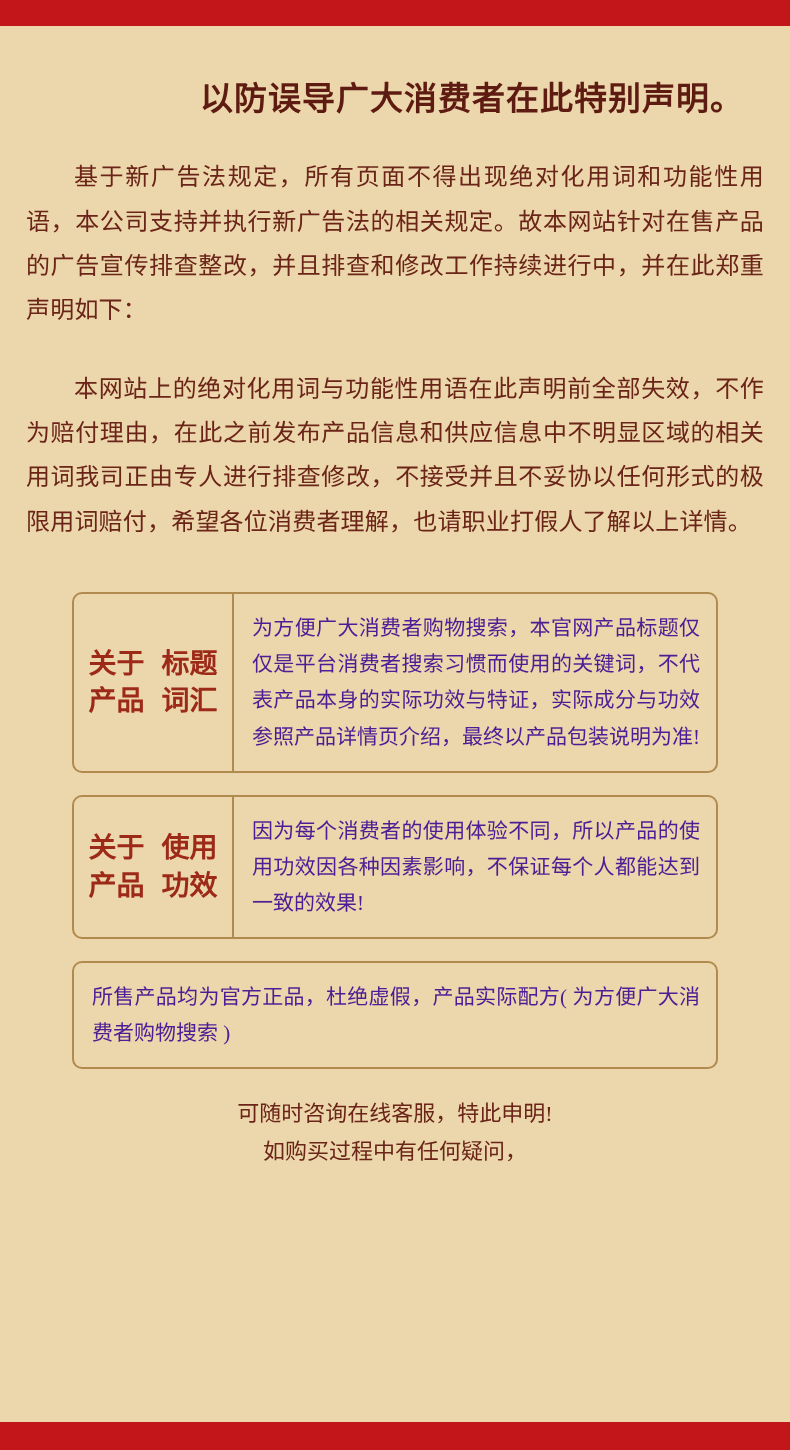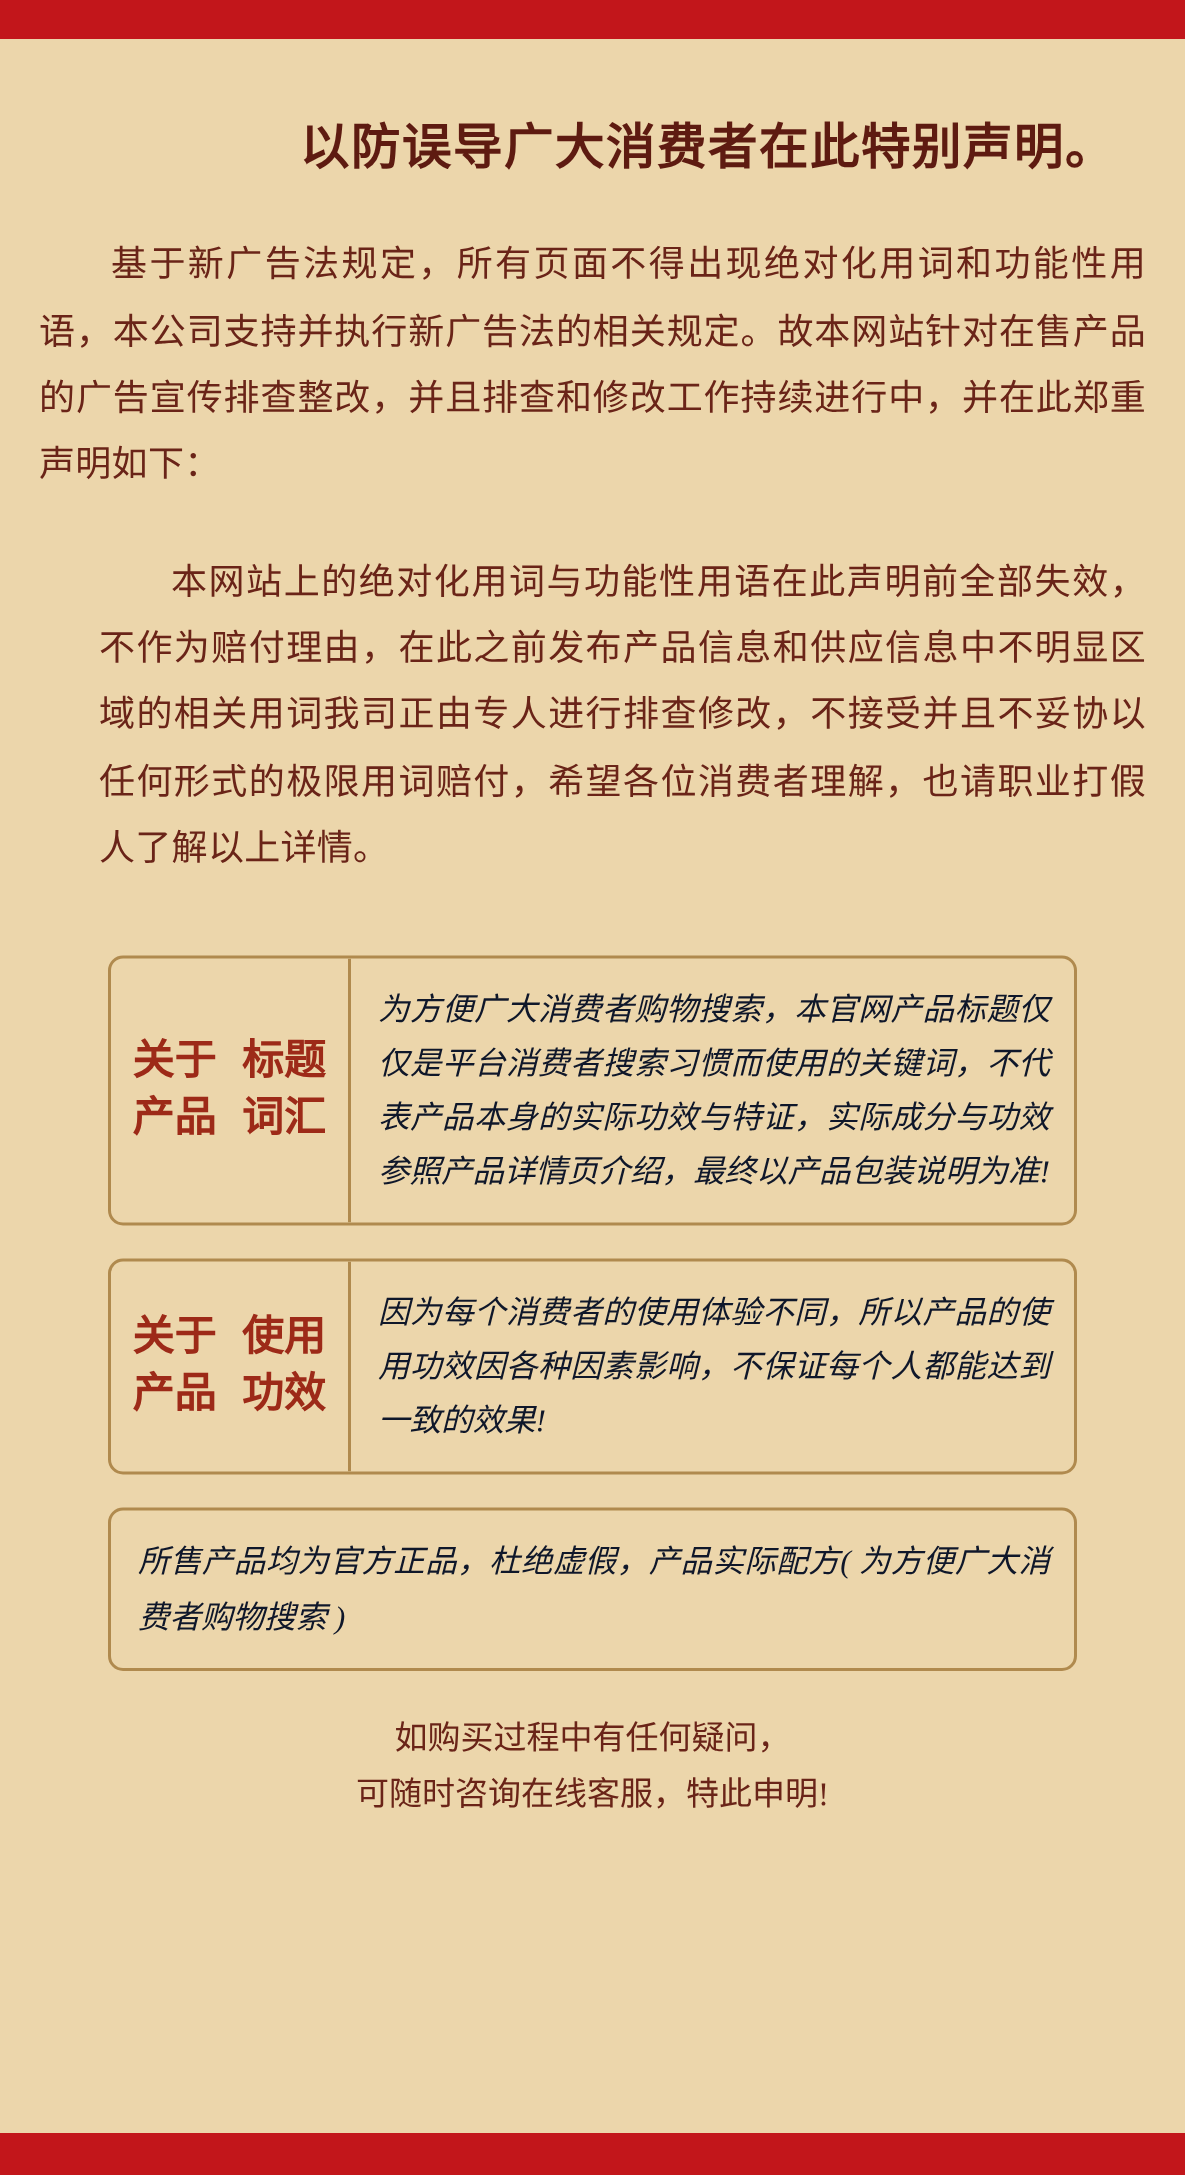--- a/index.html
+++ b/index.html
@@ -57,21 +57,20 @@
     line-height: 1.85;
     padding: 0 26px;
     text-align: justify;
     text-justify: inter-ideograph;
     text-indent: 2em;
     margin-top: 30px;
     letter-spacing: 0.2px;
   }
   .para.second {
     margin-top: 34px;
-    margin-left: 40px;
   }
   .cards {
     margin: 48px 72px 0 72px;
   }
   .card {
     border: 2px solid #b08a4e;
     border-radius: 10px;
     display: flex;
     align-items: stretch;
     margin-bottom: 22px;
@@ -88,30 +87,29 @@
     font-weight: bold;
     font-size: 28px;
     line-height: 1.35;
     border-right: 2px solid #b08a4e;
     padding: 14px 6px;
     box-sizing: border-box;
     text-align: center;
   }
   .card-body {
     flex: 1 1 auto;
-    color: #0f172a;
+    color: #4c1d95;
     font-size: 21px;
     line-height: 1.72;
     padding: 16px 16px 16px 18px;
     text-align: justify;
     text-justify: inter-ideograph;
     display: flex;
     align-items: center;
     box-sizing: border-box;
-    font-style: italic;
   }
   .footer-note {
     margin-top: 26px;
     text-align: center;
     color: #6a2418;
     font-size: 22px;
     line-height: 1.7;
   }
 </style>
 </head>
@@ -148,21 +146,21 @@
         <div class="card-body">因为每个消费者的使用体验不同，所以产品的使用功效因各种因素影响，不保证每个人都能达到一致的效果!</div>
       </div>
 
       <div class="card">
         <div class="card-body">所售产品均为官方正品，杜绝虚假，产品实际配方( 为方便广大消费者购物搜索 )</div>
       </div>
 
     </div>
 
     <div class="footer-note">
+      <div>可随时咨询在线客服，特此申明!</div>
       <div>如购买过程中有任何疑问，</div>
-      <div>可随时咨询在线客服，特此申明!</div>
     </div>
 
   </div>
 
   <div class="band-bottom"></div>
 
 </div>
 
 </body></html>

